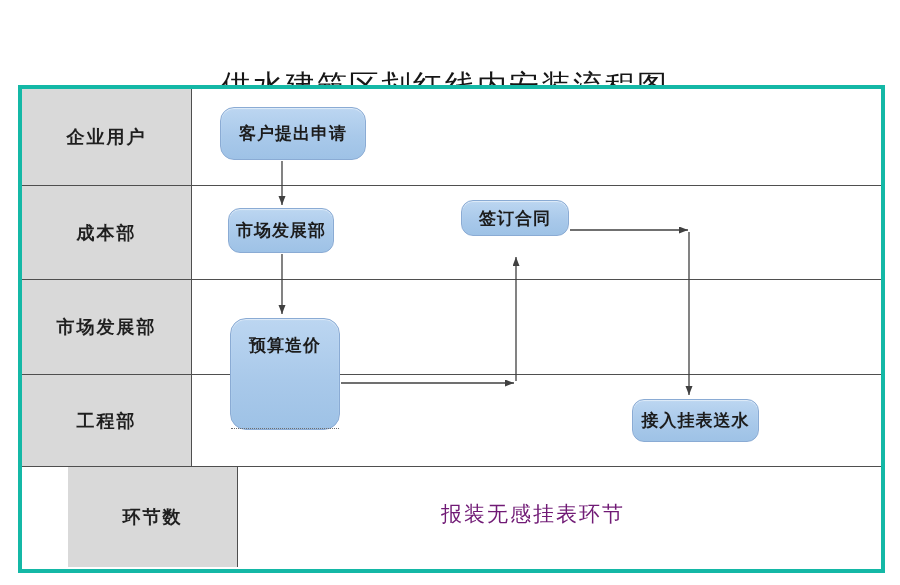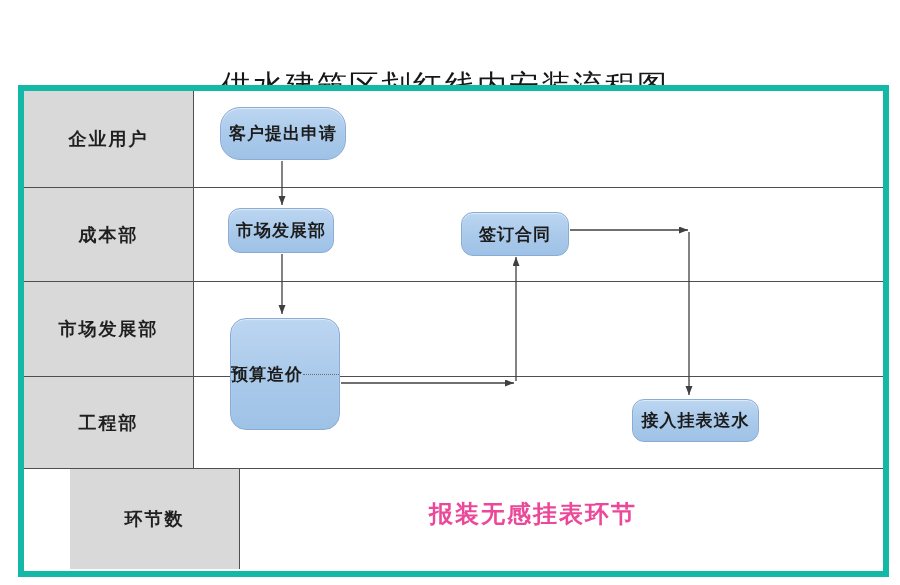--- a/index.html
+++ b/index.html
@@ -6,51 +6,51 @@
   .page{
     position:relative;width:900px;height:585px;background:#ffffff;overflow:hidden;
     font-family:"Liberation Serif","DejaVu Serif",serif;color:#1a1a1a;
   }
   .title{
     position:absolute;left:0;top:22px;width:890px;text-align:center;
     font-size:30px;letter-spacing:2px;color:#161616;margin-top:44px;
   }
   .table{
     position:absolute;left:18px;top:85px;width:859px;height:480px;
-    border:6px solid #14b8a6;box-sizing:content-box;
+    border:4px solid #14b8a6;box-sizing:content-box;
   }
   .row{display:flex;width:100%;box-sizing:border-box;border-bottom:1px solid #4f4f4f;}
   .row:last-child{border-bottom:none;padding-left:46px;}
   .label-cell{
     width:170px;min-width:170px;background:#d9d9d9;border-right:1px solid #4f4f4f;
     display:flex;align-items:center;justify-content:center;box-sizing:border-box;
   }
   .label-cell span{font-size:18px;font-weight:700;letter-spacing:2px;color:#1f1f1f;}
   .content-cell{flex:1;background:#ffffff;}
   .node{
     position:absolute;box-sizing:border-box;
     background:linear-gradient(180deg,#bcd6f1 0%,#a9c9ea 55%,#9ec2e6 100%);
     border:1.5px solid #8aabd4;border-radius:12px;
     display:flex;align-items:center;justify-content:center;
     box-shadow:inset 0 1px 1px rgba(255,255,255,0.55);
   }
   .node span{font-size:17px;font-weight:700;letter-spacing:1px;color:#1c1c1c;white-space:nowrap;}
-  .node-apply{left:220px;top:107px;width:126px;height:53px;border-radius:20px;}
+  .node-apply{left:220px;top:107px;width:146px;height:53px;border-radius:14px;}
   .node-accept{left:228px;top:208px;width:106px;height:45px;}
-  .node-dual{left:230px;top:318px;width:110px;height:112px;border-radius:16px;justify-content:space-between;padding:0;}
+  .node-dual{left:230px;top:318px;width:110px;height:112px;border-radius:16px;flex-direction:column;justify-content:space-between;padding:0;}
   .node-dual .half{height:53px;display:flex;align-items:center;justify-content:center;width:100%;}
   .node-dual .half.bottom{height:57px;}
   .dual-divider{width:100%;border-top:1px dotted #6e6e6e;height:0;}
-  .node-contract{left:461px;top:212px;width:108px;height:44px;}
+  .node-contract{left:461px;top:200px;width:108px;height:36px;}
   .node-connect{left:632px;top:399px;width:127px;height:43px;}
   .footer-cell{
     position:absolute;left:189px;top:464px;width:688px;height:100px;
     display:flex;align-items:center;justify-content:center;
   }
-  .footer-cell span{font-size:24px;font-weight:700;letter-spacing:2px;color:#ec4899;}
+  .footer-cell span{font-size:21px;font-weight:400;letter-spacing:2px;color:#701a75;}
   svg.arrows{position:absolute;left:0;top:0;pointer-events:none;}
 </style>
 </head>
 <body>
 
 <div class="page">
 
   <div class="title">供水建筑区划红线内安装流程图</div>
 
   <div class="table">

